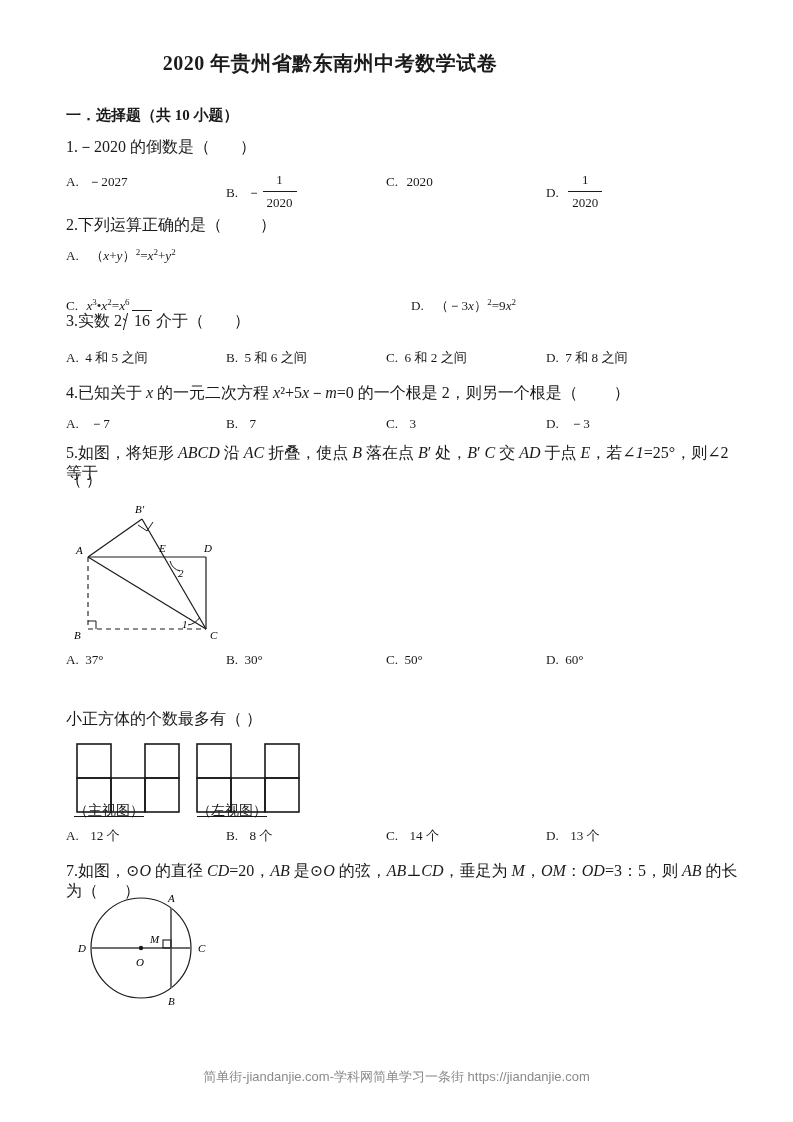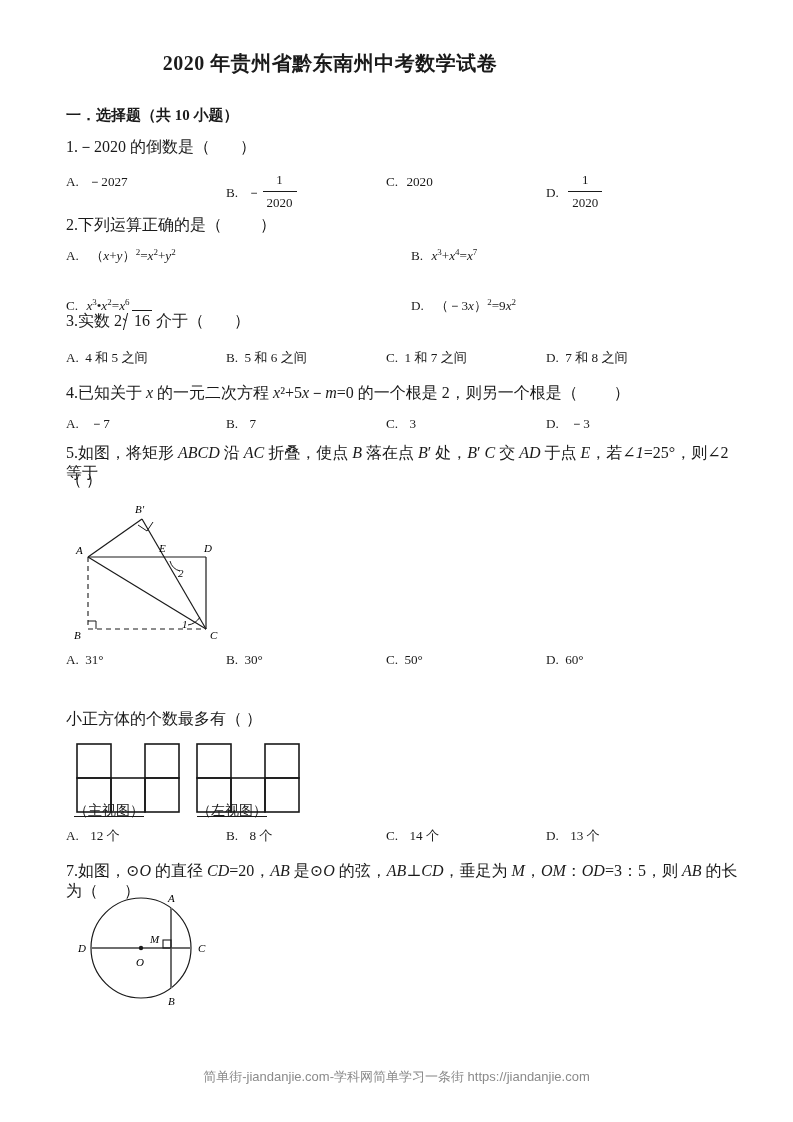--- a/index.html
+++ b/index.html
@@ -174,24 +174,20 @@
   <div class="q" style="top:215px;">
     <span>2.下列运算正确的是（</span>
     <span style="margin-left:34px;">）</span>
   </div>
 
   <div class="opts" style="top:246px;">
     <div class="opt2 opt2-row">
       <div>
         <span>A.</span>
         <span style="margin-left:8px;">（<span class="it">x</span>+<span class="it">y</span>）<sup>2</sup>=<span class="it">x</span><sup>2</sup>+<span class="it">y</span><sup>2</sup></span>
-      </div>
-      <div>
-        <span>B.</span>
-        <span style="margin-left:5px;"><span class="it">x</span><sup>3</sup>+<span class="it">x</span><sup>4</sup>=<span class="it">x</span><sup>7</sup></span>
       </div>
     </div>
     <div class="opt2">
       <div>
         <span>C.</span>
         <span style="margin-left:5px;"><span class="it">x</span><sup>3</sup>•<span class="it">x</span><sup>2</sup>=<span class="it">x</span><sup>6</sup></span>
       </div>
       <div>
         <span>D.</span>
         <span style="margin-left:8px;">（－3<span class="it">x</span>）<sup>2</sup>=9<span class="it">x</span><sup>2</sup></span>
@@ -207,21 +203,21 @@
     <div>
       <span>A.</span>
       <span style="margin-left:3px;">4 和 5 之间</span>
     </div>
     <div>
       <span>B.</span>
       <span style="margin-left:3px;">5 和 6 之间</span>
     </div>
     <div>
       <span>C.</span>
-      <span style="margin-left:3px;">1 和 7 之间</span>
+      <span style="margin-left:3px;">6 和 2 之间</span>
     </div>
     <div>
       <span>D.</span>
       <span style="margin-left:3px;">7 和 8 之间</span>
     </div>
   </div>
 
   <div class="q" style="top:383px;">
     <span>4.已知关于 <span class="it">x</span> 的一元二次方程 <span class="it">x</span>²+5<span class="it">x</span>－<span class="it">m</span>=0 的一个根是 2，则另一个根是（</span>
     <span style="margin-left:32px;">）</span>
@@ -280,21 +276,21 @@
       <text x="2" y="142" font-size="11">B</text>
       <text x="138" y="142" font-size="11">C</text>
       <text x="106" y="80" font-size="11">2</text>
       <text x="110" y="131" font-size="11">1</text>
     </svg>
   </div>
 
   <div class="opts opt4" style="top:650px;">
     <div>
       <span>A.</span>
-      <span style="margin-left:3px;">31°</span>
+      <span style="margin-left:3px;">37°</span>
     </div>
     <div>
       <span>B.</span>
       <span style="margin-left:3px;">30°</span>
     </div>
     <div>
       <span>C.</span>
       <span style="margin-left:3px;">50°</span>
     </div>
     <div>

